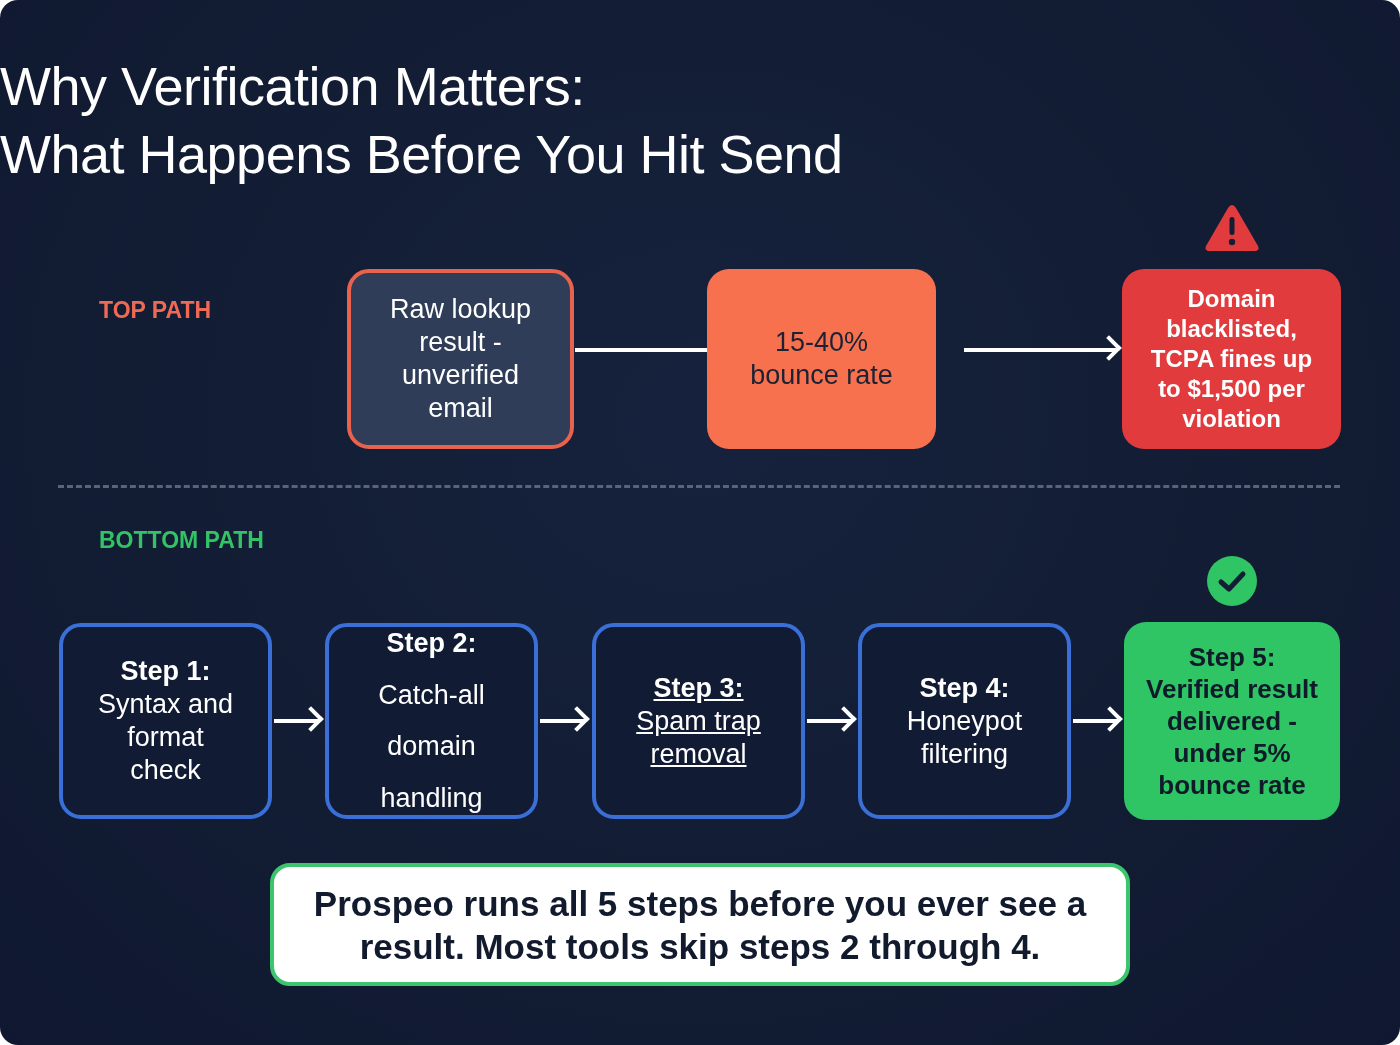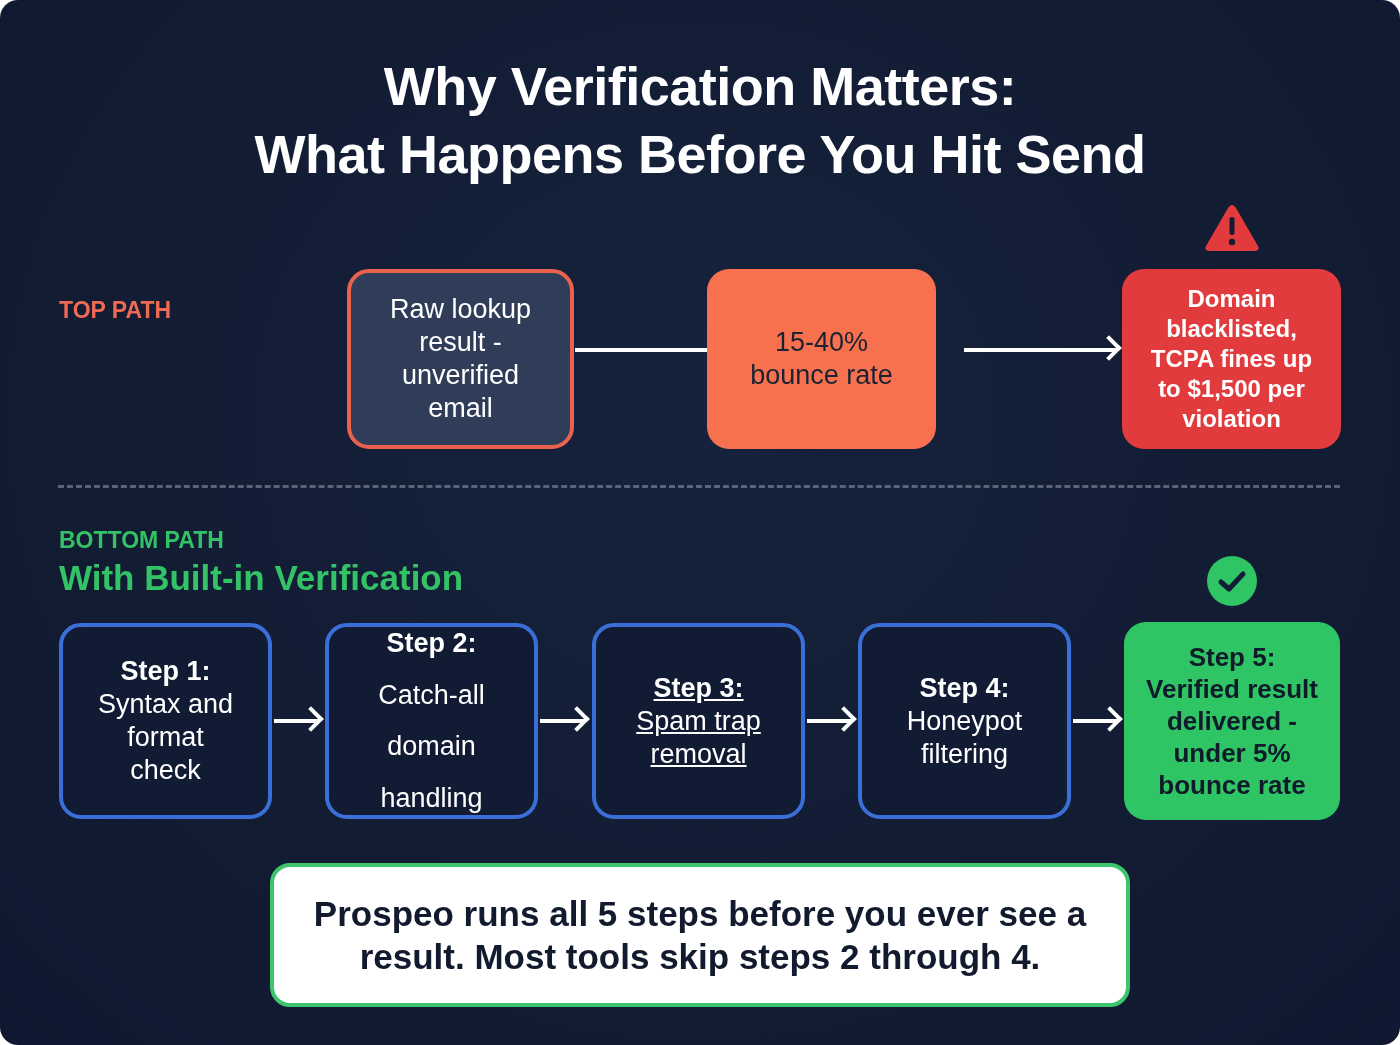--- a/index.html
+++ b/index.html
@@ -4,25 +4,25 @@
   <style>
     html, body { margin: 0; padding: 0; background: #ffffff; }
     body { width: 1400px; height: 1045px; overflow: hidden; }
     .frame {
       position: absolute; left: 0; top: 0; width: 1400px; height: 1045px;
       background: radial-gradient(ellipse at 50% 40%, #16223d 0%, #121c33 60%, #0f1830 100%);
       border-radius: 18px; overflow: hidden;
       font-family: "Liberation Sans", "DejaVu Sans", sans-serif;
     }
     .title {
-      position: absolute; left: 0; top: 52px; width: 1400px; text-align: center;
-      color: #ffffff; font-weight: 700; font-size: 54px; line-height: 68px; letter-spacing: -0.5px;
+      position: absolute; left: 0; top: 52px; width: 1400px; 
+      color: #ffffff; font-weight: 400; font-size: 54px; line-height: 68px; letter-spacing: -0.5px;
     }
     .title div { display: block; }
-    .path-kicker { position: absolute; font-weight: 700; font-size: 23px; letter-spacing: 0px; }
+    .path-kicker { position: absolute; font-weight: 700; font-size: 23px; letter-spacing: 0px; margin-left: 40px; }
     .path-heading { position: absolute; font-weight: 700; font-size: 36px; line-height: 46px; }
     .red-text { color: #ee6a55; }
     .green-text { color: #33c265; }
 
     .box {
       position: absolute; box-sizing: border-box; display: flex; flex-direction: column;
       align-items: center; justify-content: center; text-align: center; border-radius: 22px;
     }
     .box-raw { left: 347px; top: 269px; width: 227px; height: 180px; background: #2f3d58; border: 4px solid #e8624e; color: #ffffff; font-size: 27px; line-height: 33px; }
     .box-bounce { left: 707px; top: 269px; width: 229px; height: 180px; background: #f7714f; color: #1c2233; font-size: 27px; line-height: 33px; }
@@ -36,21 +36,21 @@
     .arrow::after {
       content: ""; position: absolute; right: -2px; top: -9px; width: 14px; height: 14px;
       border-right: 4px solid #ffffff; border-top: 4px solid #ffffff; transform: rotate(45deg);
     }
     .divider { position: absolute; left: 58px; top: 485px; width: 1282px; height: 0; border-top: 3px dashed #5a6478; }
 
     .warn-icon { position: absolute; left: 1204px; top: 203px; width: 56px; height: 50px; }
     .check-icon { position: absolute; left: 1207px; top: 556px; width: 50px; height: 50px; }
 
     .callout {
-      position: absolute; left: 270px; top: 863px; width: 860px; height: 144px; box-sizing: border-box;
+      position: absolute; left: 270px; top: 863px; width: 860px; height: 123px; box-sizing: border-box;
       background: #ffffff; border: 4px solid #3cc56c; border-radius: 20px;
       display: flex; align-items: center; justify-content: center; text-align: center;
       color: #121a2e; font-weight: 700; font-size: 35px; line-height: 43px; padding: 0 20px;
     }
   </style>
 </head>
 <body>
 
 <div class="frame">
 
@@ -85,21 +85,20 @@
     <div>Domain</div>
     <div>blacklisted,</div>
     <div>TCPA fines up</div>
     <div>to $1,500 per</div>
     <div>violation</div>
   </div>
 
   <div class="divider"></div>
 
   <div class="path-kicker green-text" style="left:59px; top:527px;">BOTTOM PATH</div>
-  <div class="path-heading green-text" style="left:59px; top:555px; font-size:35px;">With Built-in Verification</div>
 
   <div class="box step" style="left:59px;">
     <div class="step-label">Step 1:</div>
     <div>Syntax and</div>
     <div>format</div>
     <div>check</div>
   </div>
   <div class="arrow" style="left:274px; top:719px; width:44px;"></div>
 
   <div class="box step" style="left:325px;justify-content:space-between;">

